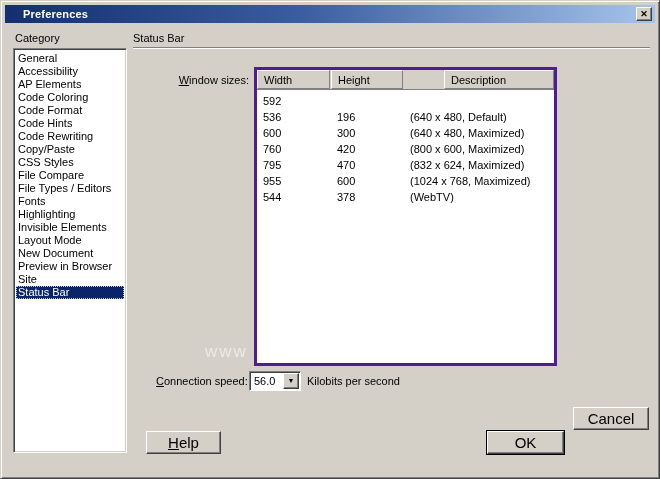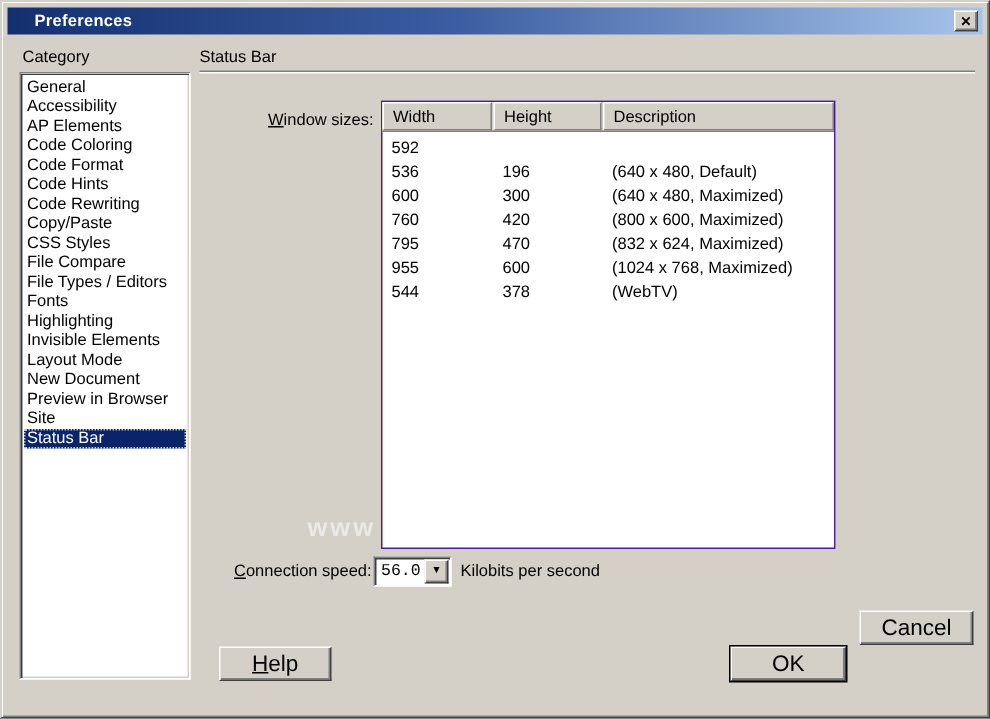--- a/index.html
+++ b/index.html
@@ -40,51 +40,51 @@
   }
   .panel-title { position:absolute; left:132px; top:31px; }
   .separator {
     position:absolute; left:132px; top:46px; width:517px; height:2px;
     border-top:1px solid #808080; border-bottom:1px solid #ffffff;
   }
   .ws-label { position:absolute; left:166px; top:73px; width:82px; text-align:right; white-space:nowrap; }
   .mn { text-decoration:underline; }
   .watermark {
     position:absolute; left:204px; top:341px; z-index:1;
-    font-size:17px; font-weight:bold; letter-spacing:2px;
+    font-size:17px; font-weight:normal; letter-spacing:2px;
     color:rgba(255,255,255,0.55);
   }
   .sizes-table {
     position:absolute; left:253px; top:66px; width:303px; height:299px;
-    background:#ffffff; border:1px solid #4c1d95; z-index:2;
+    background:#ffffff; border:3px solid #4c1d95; z-index:2;
   }
   .thead { display:flex; height:20px; background:#d4d0c8; border-bottom:1px solid #808080; }
   .th {
     padding:3px 0 0 6px; background:#d4d0c8;
     border:1px solid; border-color:#ffffff #808080 #808080 #ffffff;
     white-space:nowrap; overflow:hidden;
   }
   .th.c0 { width:73px; margin-right:1px; }
   .th.c1 { width:72px; margin-right:1px; }
-  .th.c2 { flex:1; }
+  .th.c2 { flex:1;margin-left:40px; }
   .tbody { padding-top:3px; }
   .trow { display:flex; height:16px; line-height:16px; }
   .td { padding-left:6px; white-space:nowrap; overflow:hidden; }
   .td.c0 { width:74px; }
   .td.c1 { width:73px; }
   .td.c2 { flex:1; }
   .cs-label { position:absolute; left:155px; top:374px; white-space:nowrap; }
   .combo {
     position:absolute; left:248px; top:370px; width:52px; height:20px;
     background:#ffffff;
     border:1px solid; border-color:#808080 #ffffff #ffffff #808080;
     box-shadow: inset 1px 1px 0 #404040;
     display:flex; align-items:center;
   }
-  .combo-value { flex:1; padding-left:4px;font-family:Liberation Mono, monospace; }
+  .combo-value { flex:1; padding-left:4px; }
   .combo-btn {
     width:16px; height:16px; margin-right:1px;
     background:#d4d0c8; border:1px solid; border-color:#ffffff #404040 #404040 #ffffff;
     box-shadow: inset -1px -1px 0 #808080;
     font-size:7px; line-height:14px; text-align:center; color:#000;
   }
   .cs-unit { position:absolute; left:306px; top:374px; white-space:nowrap; }
   .btn {
     position:absolute; height:23px; background:#d4d0c8;
     border:1px solid; border-color:#ffffff #404040 #404040 #ffffff;

